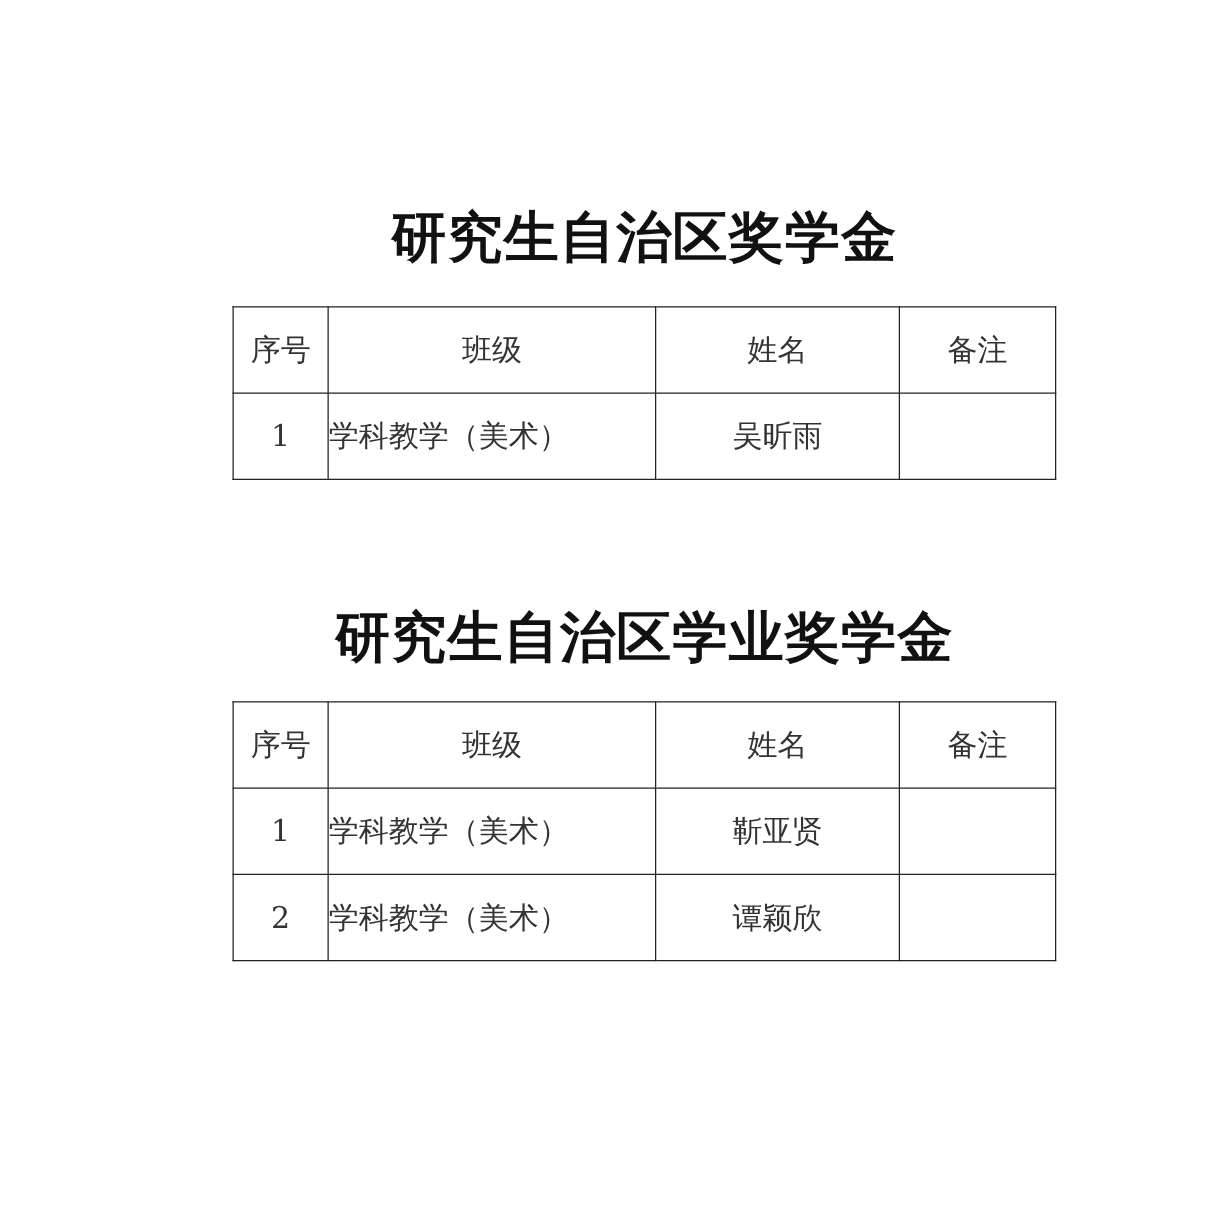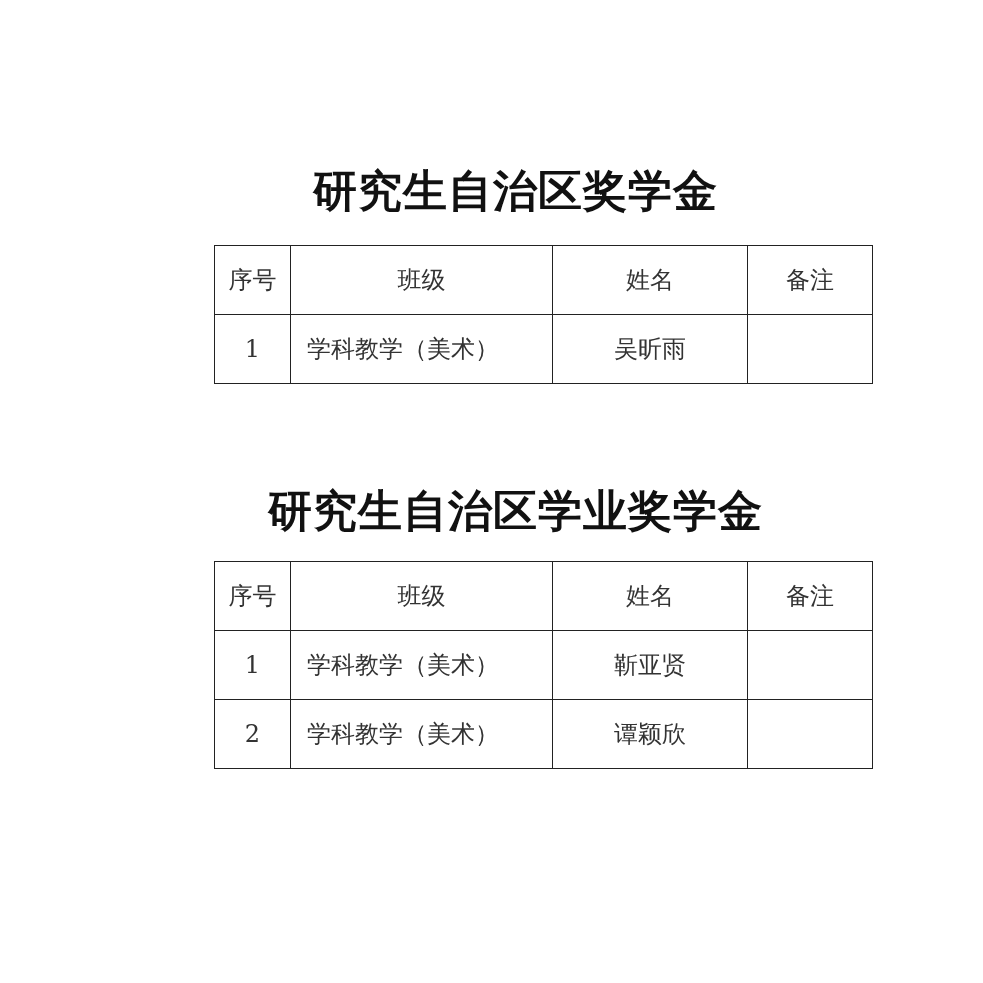--- a/index.html
+++ b/index.html
@@ -28,36 +28,35 @@
     }
     #title-1 { top: 161px; left: 24px; }
     #title-2 { top: 481px; left: 24px; }
 
     table.award-table {
       position: absolute;
       left: 186px;
       border-collapse: collapse;
       table-layout: fixed;
       width: 658px;
-      margin-left: 28px;
     }
     #table-1 { top: 245px; }
     #table-2 { top: 561px; }
 
     table.award-table td, table.award-table th {
       border: 1.6px solid #222222;
       text-align: center;
       vertical-align: middle;
       font-size: 24px;
       font-weight: normal;
       color: #333333;
       padding: 0;
       height: 68px;
     }
-    table.award-table td.cls { text-align: left; padding-left: 16px; }
+    table.award-table td.cls { text-align: left; }
     col.c-idx { width: 76px; }
     col.c-class { width: 262px; }
     col.c-name { width: 195px; }
     col.c-note { width: 125px; }
   </style>
 </head>
 <body>
 
 <div id="title-1" class="section-title">研究生自治区奖学金</div>
 

